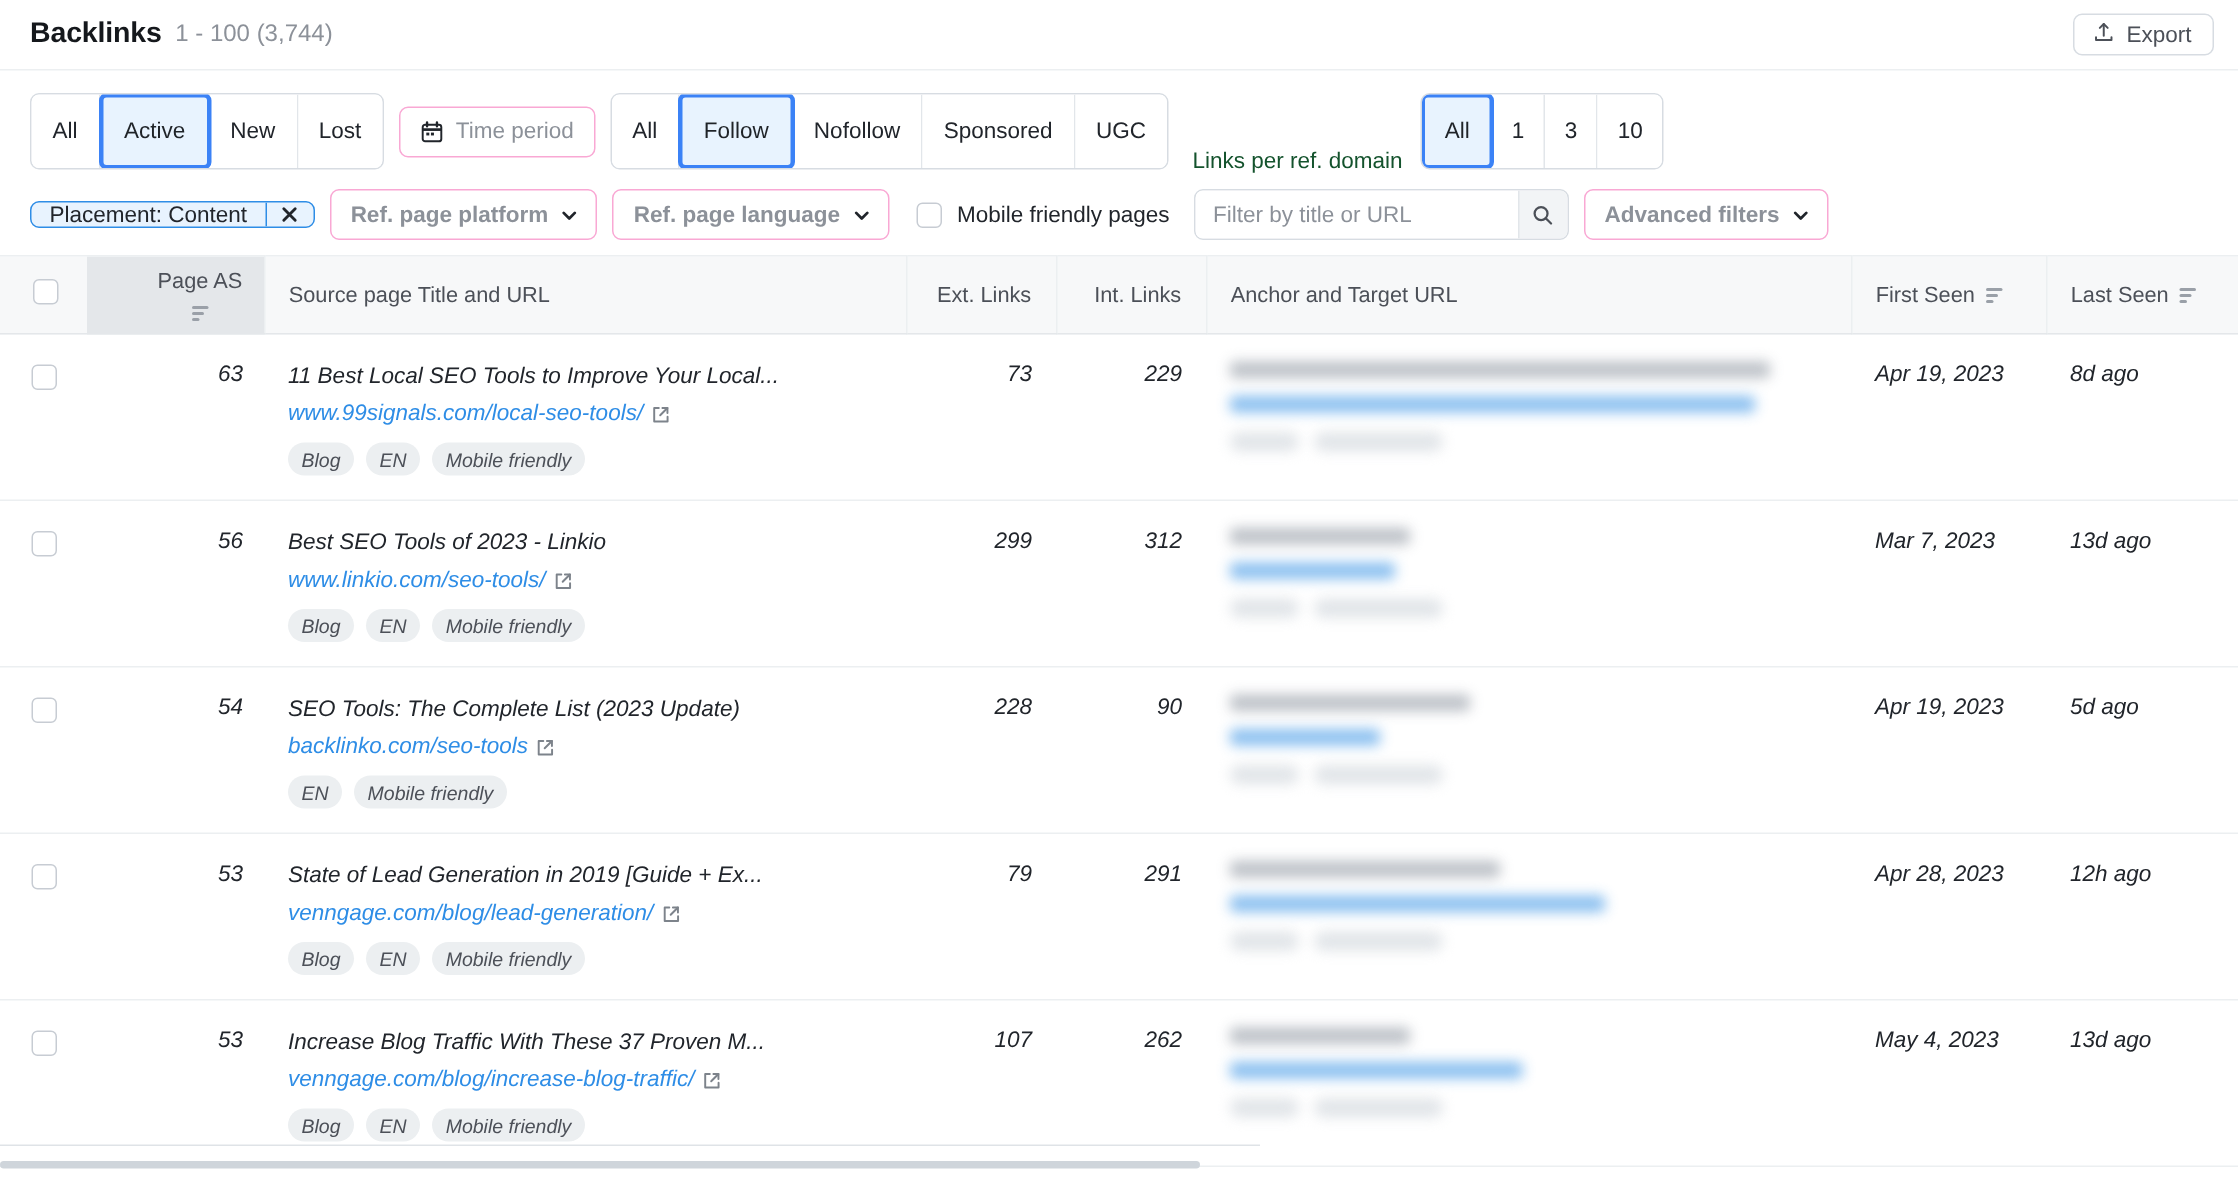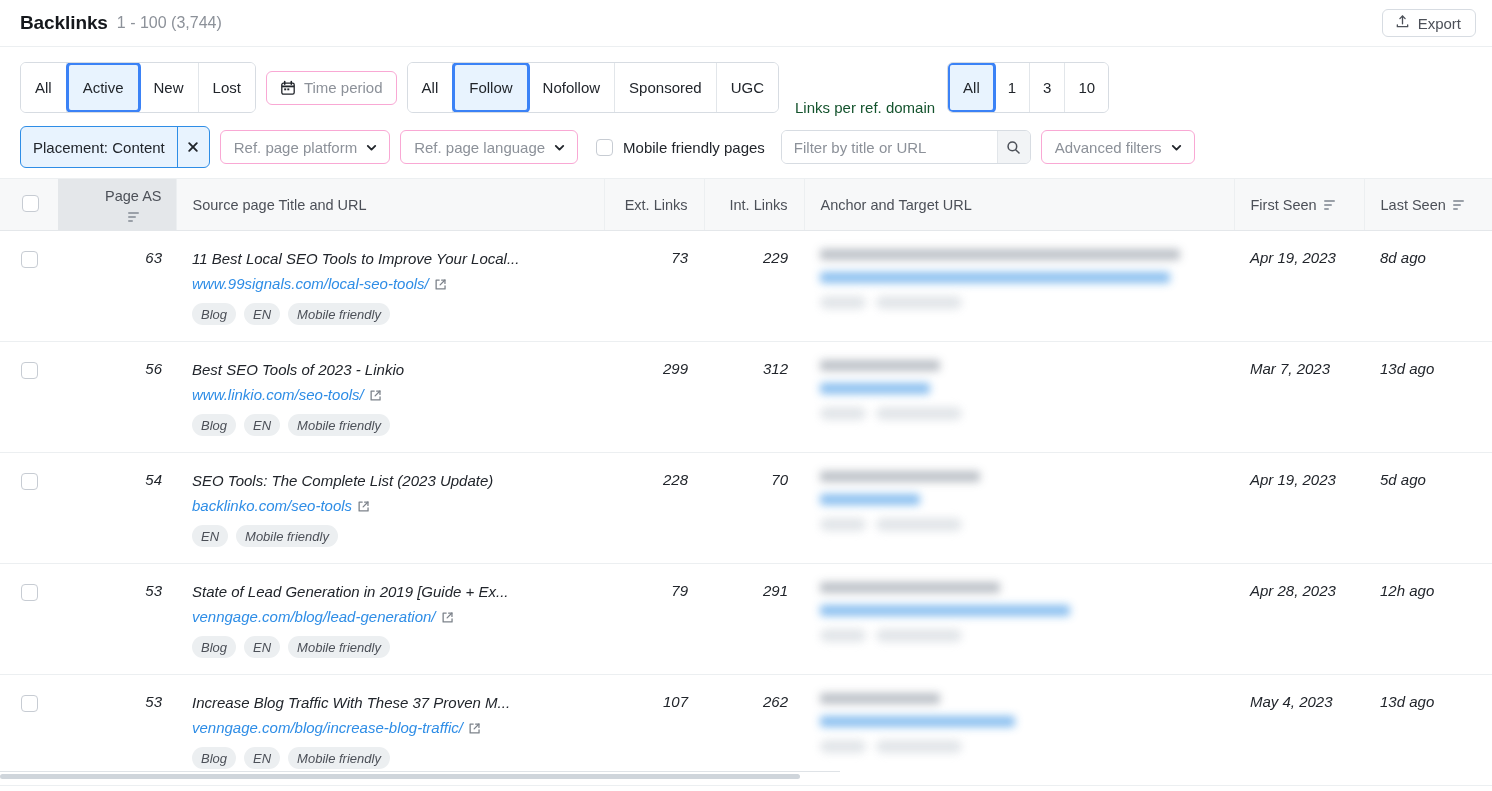--- a/index.html
+++ b/index.html
@@ -64,30 +64,30 @@
   }
   .seg-item.narrow { padding: 0 13px; }
 
   .pill {
     display: inline-flex; align-items: center; gap: 8px;
     height: 34px; padding: 0 13px;
     border: 1px solid #f9a8d4; border-radius: 6px; background: #fff;
     font-size: 15px; color: #8c9199; cursor: pointer; white-space: nowrap;
   }
   .pill .cal-icon { color: #21252b; display:flex; }
-  .pill.dropdown { padding-right: 11px; }
+  .pill.dropdown { padding-right: 11px; font-weight: bold; }
   .chev { color: #21252b; display:flex; align-items:center; }
 
   .seg-label {
     font-size: 15px; color: #14532d; margin-left: 6px; margin-right: 2px; white-space: nowrap; margin-top: 40px;
   }
 
   .tag-filter {
     display: inline-flex; align-items: stretch;
-    height: 42px; border: 1px solid #2e8de6; border-radius: 6px;
+    height: 18px; border: 1px solid #2e8de6; border-radius: 6px;
     background: #e8f3fe; overflow: hidden;
   }
   .tag-filter .tag-text {
     display: inline-flex; align-items: center; padding: 0 12px;
     font-size: 15px; color: #21252b; white-space: nowrap;
   }
   .tag-filter .tag-x {
     display: inline-flex; align-items: center; justify-content: center;
     width: 32px; border-left: 1px solid #2e8de6; color: #21252b; cursor: pointer;
     font-size: 15px;
@@ -438,21 +438,21 @@
                     <path d="M5.6 2.2H2.3v9.6h9.6V8.5"></path>
                     <path d="M8.2 2.2h3.6v3.6"></path>
                     <path d="M11.8 2.2L6.6 7.4"></path>
                   </svg>
                 </span>
               </a><div class="badges">
                 <span class="badge">EN</span>
                 <span class="badge">Mobile friendly</span>
               </div></td>
             <td class="col-num">228</td>
-            <td class="col-num">70</td>
+            <td class="col-num">90</td>
             <td>
               <div class="blur-wrap">
                 <div class="blur-title" style="width:160px"></div>
                 <div class="blur-url" style="width:100px"></div>
                 <div class="blur-badges">
                   <span style="width:46px"></span>
                   <span style="width:86px"></span>
                 </div>
               </div>
             </td>

